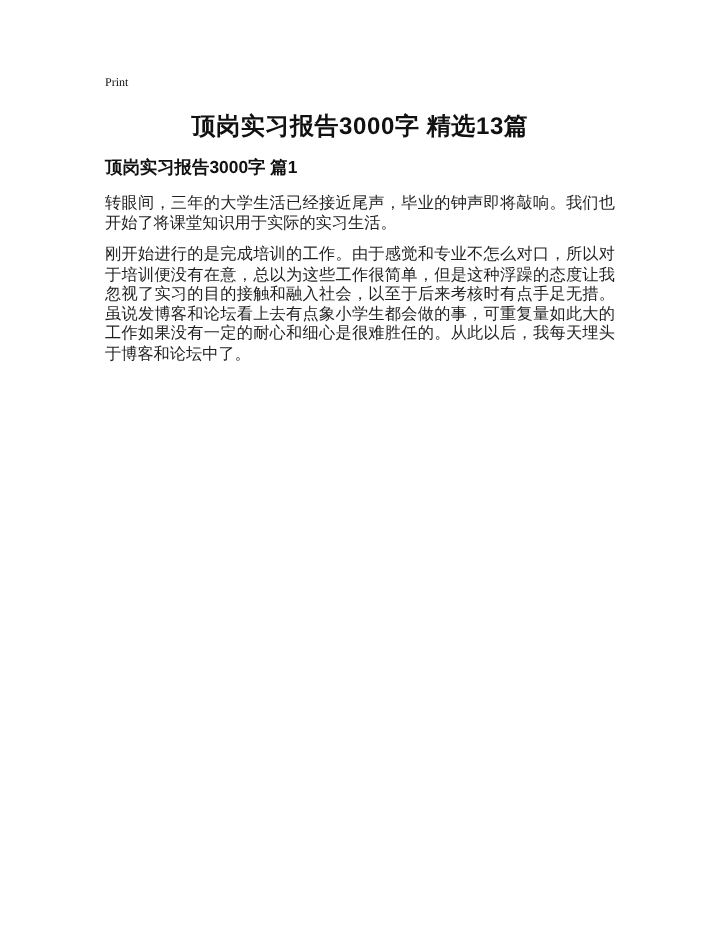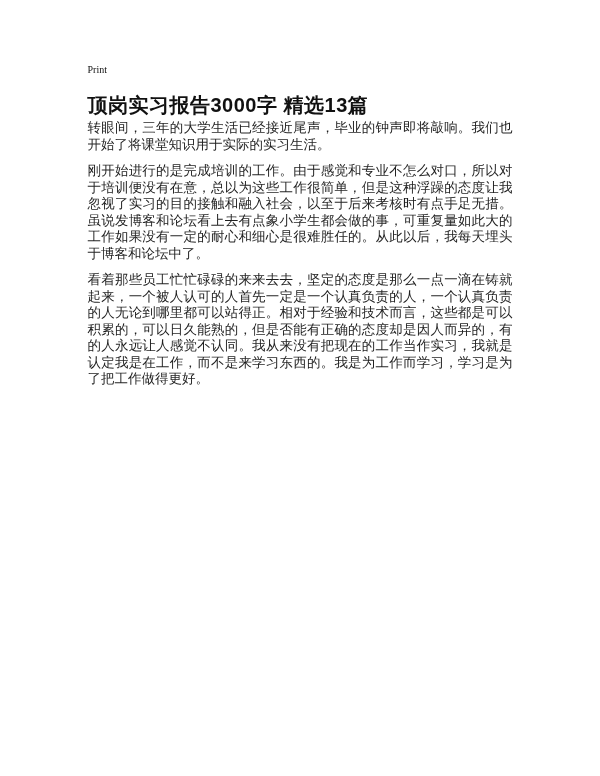--- a/index.html
+++ b/index.html
@@ -23,20 +23,21 @@
     margin-top: 64px;
     font-family: "Liberation Serif", "DejaVu Serif", serif;
     font-size: 10px;
     color: #111111;
     cursor: pointer;
   }
   .doc-title {
     margin: 15px 0 0 0;
     font-size: 20px;
     font-weight: bold;
+    text-align: center;
     color: #111111;
     letter-spacing: 0.5px;
   }
   .doc-subtitle {
     margin-top: 17px;
     font-size: 13.5px;
     color: #1f1f1f;
   }
   .section-heading {
     margin: 11px 0 0 0;
@@ -45,34 +46,34 @@
     color: #111111;
   }
   .page p {
     margin: 10px 0;
     font-size: 13.5px;
     line-height: 16.5px;
     text-align: justify;
     color: #1f1f1f;
   }
   .page p:first-of-type {
-    margin-top: 1px;
+    margin-top: 12px;
   }
 </style>
 </head>
 <body>
 
 <div class="page">
   <span class="print-btn">Print</span>
 
   <h1 class="doc-title">顶岗实习报告3000字 精选13篇</h1>
 
 
+  <h2 class="section-heading">顶岗实习报告3000字 篇1</h2>
 
   <p>转眼间，三年的大学生活已经接近尾声，毕业的钟声即将敲响。我们也开始了将课堂知识用于实际的实习生活。</p>
 
 
 
   <p>刚开始进行的是完成培训的工作。由于感觉和专业不怎么对口，所以对于培训便没有在意，总以为这些工作很简单，但是这种浮躁的态度让我忽视了实习的目的接触和融入社会，以至于后来考核时有点手足无措。虽说发博客和论坛看上去有点象小学生都会做的事，可重复量如此大的工作如果没有一定的耐心和细心是很难胜任的。从此以后，我每天埋头于博客和论坛中了。</p>
 
 
-  <p>看着那些员工忙忙碌碌的来来去去，坚定的态度是那么一点一滴在铸就起来，一个被人认可的人首先一定是一个认真负责的人，一个认真负责的人无论到哪里都可以站得正。相对于经验和技术而言，这些都是可以积累的，可以日久能熟的，但是否能有正确的态度却是因人而异的，有的人永远让人感觉不认同。我从来没有把现在的工作当作实习，我就是认定我是在工作，而不是来学习东西的。我是为工作而学习，学习是为了把工作做得更好。</p>
 </div>
 
 </body></html>

